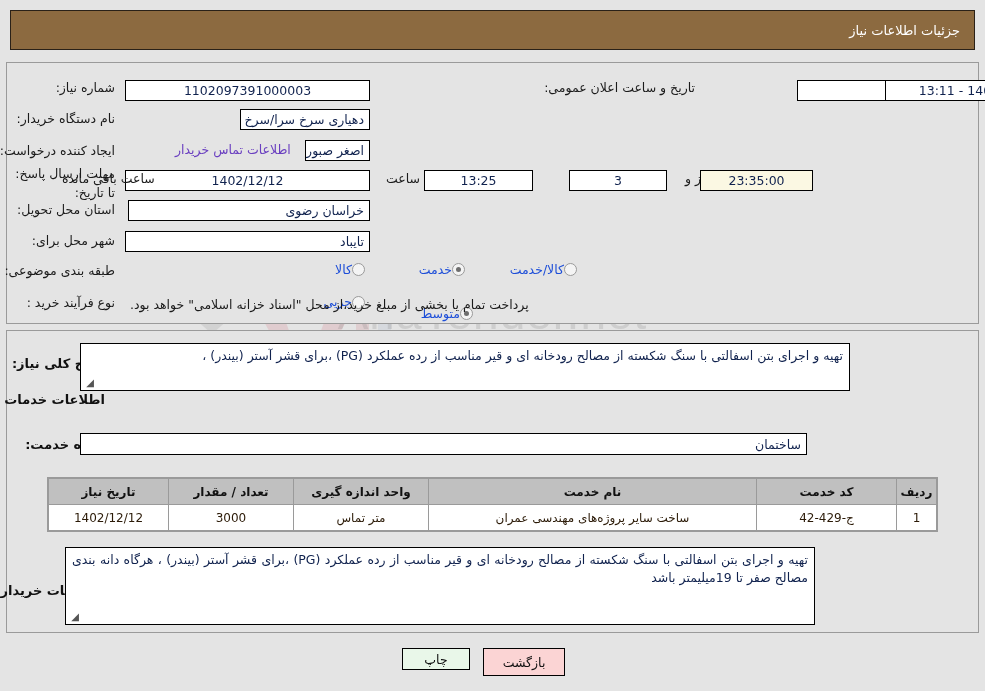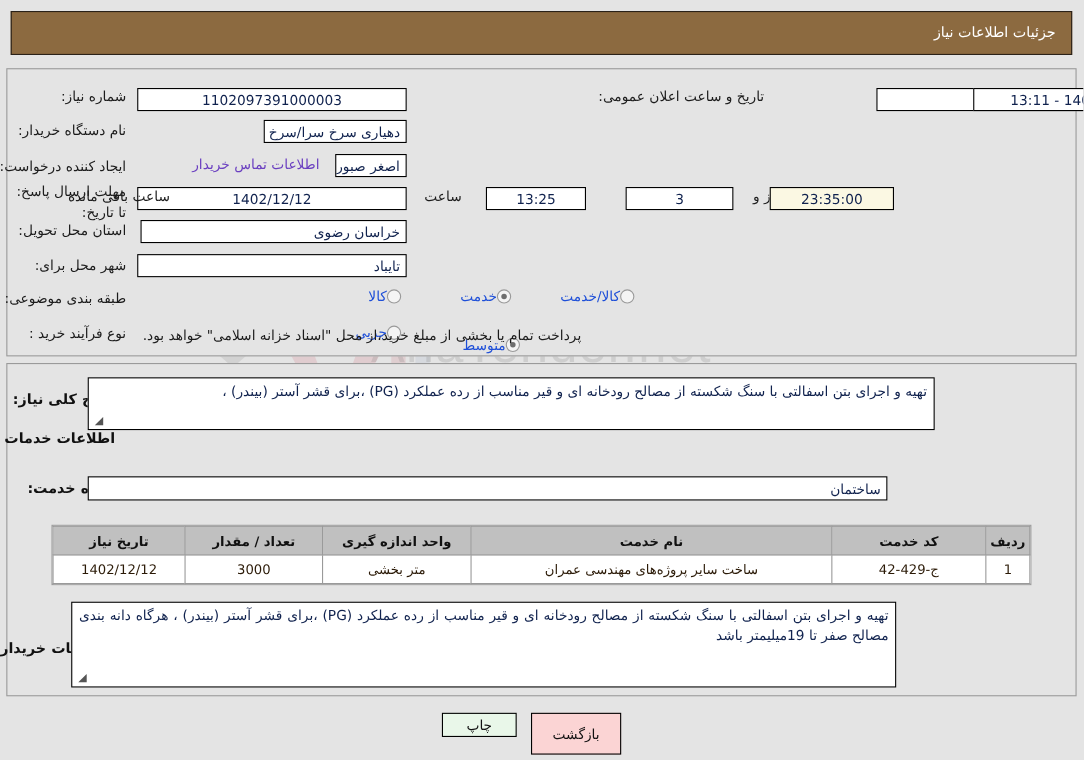--- a/index.html
+++ b/index.html
@@ -300,21 +300,21 @@
     </div>
 
     <div class="row" style="top:163px; right:870px; width:105px; display:block;">
       <span class="lbl two-line">مهلت ارسال پاسخ: تا تاریخ:</span>
     </div>
     <div class="fld center" style="position:absolute; top:170px; right:615px; width:245px; height:21px;">1402/12/12</div>
 
     <div class="row" style="top:171px; right:565px;">
       <span class="lbl">ساعت</span>
     </div>
-    <div class="fld center" style="position:absolute; top:170px; right:452px; width:91px; height:21px;">13:25</div>
+    <div class="fld center" style="position:absolute; top:170px; right:452px; width:109px; height:21px;">13:25</div>
 
     <div class="fld center" style="position:absolute; top:170px; right:318px; width:98px; height:21px;">3</div>
     <div class="row" style="top:171px; right:272px;">
       <span class="lbl">روز و</span>
     </div>
 
     <div class="fld center cream" style="position:absolute; top:170px; right:172px; width:113px; height:21px;">23:35:00</div>
     <div class="row" style="top:171px; left:62px;">
       <span class="lbl">ساعت باقی مانده</span>
     </div>
@@ -391,31 +391,31 @@
             <th>واحد اندازه گیری</th>
             <th>تعداد / مقدار</th>
             <th>تاریخ نیاز</th>
           </tr>
         </thead>
         <tbody>
           <tr>
             <td>1</td>
             <td>ج-429-42</td>
             <td>ساخت سایر پروژه‌های مهندسی عمران</td>
-            <td>متر بخشی</td>
+            <td>متر تماس</td>
             <td>3000</td>
             <td>1402/12/12</td>
           </tr>
         </tbody>
       </table>
     </div>
 
     <div class="sec-head" style="top:583px; right:880px;">توضیحات خریدار:</div>
     <div class="ta" style="top:547px; right:170px; left:65px; height:78px;">
       <span>تهیه و اجرای بتن  اسفالتی با سنگ شکسته از مصالح رودخانه ای و قیر مناسب از رده عملکرد (PG) ،برای قشر آستر (بیندر) ، هرگاه دانه بندی مصالح صفر تا 19میلیمتر باشد</span>
       <span class="grip">◢</span>
     </div>
 
     <div class="btn btn-print" style="top:648px; left:402px; width:68px; height:22px;">چاپ</div>
-    <div class="btn btn-back" style="top:648px; left:483px; width:82px; height:38px;">بازگشت</div>
+    <div class="btn btn-back" style="top:648px; left:483px; width:82px; height:28px;">بازگشت</div>
 
   </div>
 </div>
 
 </body></html>

